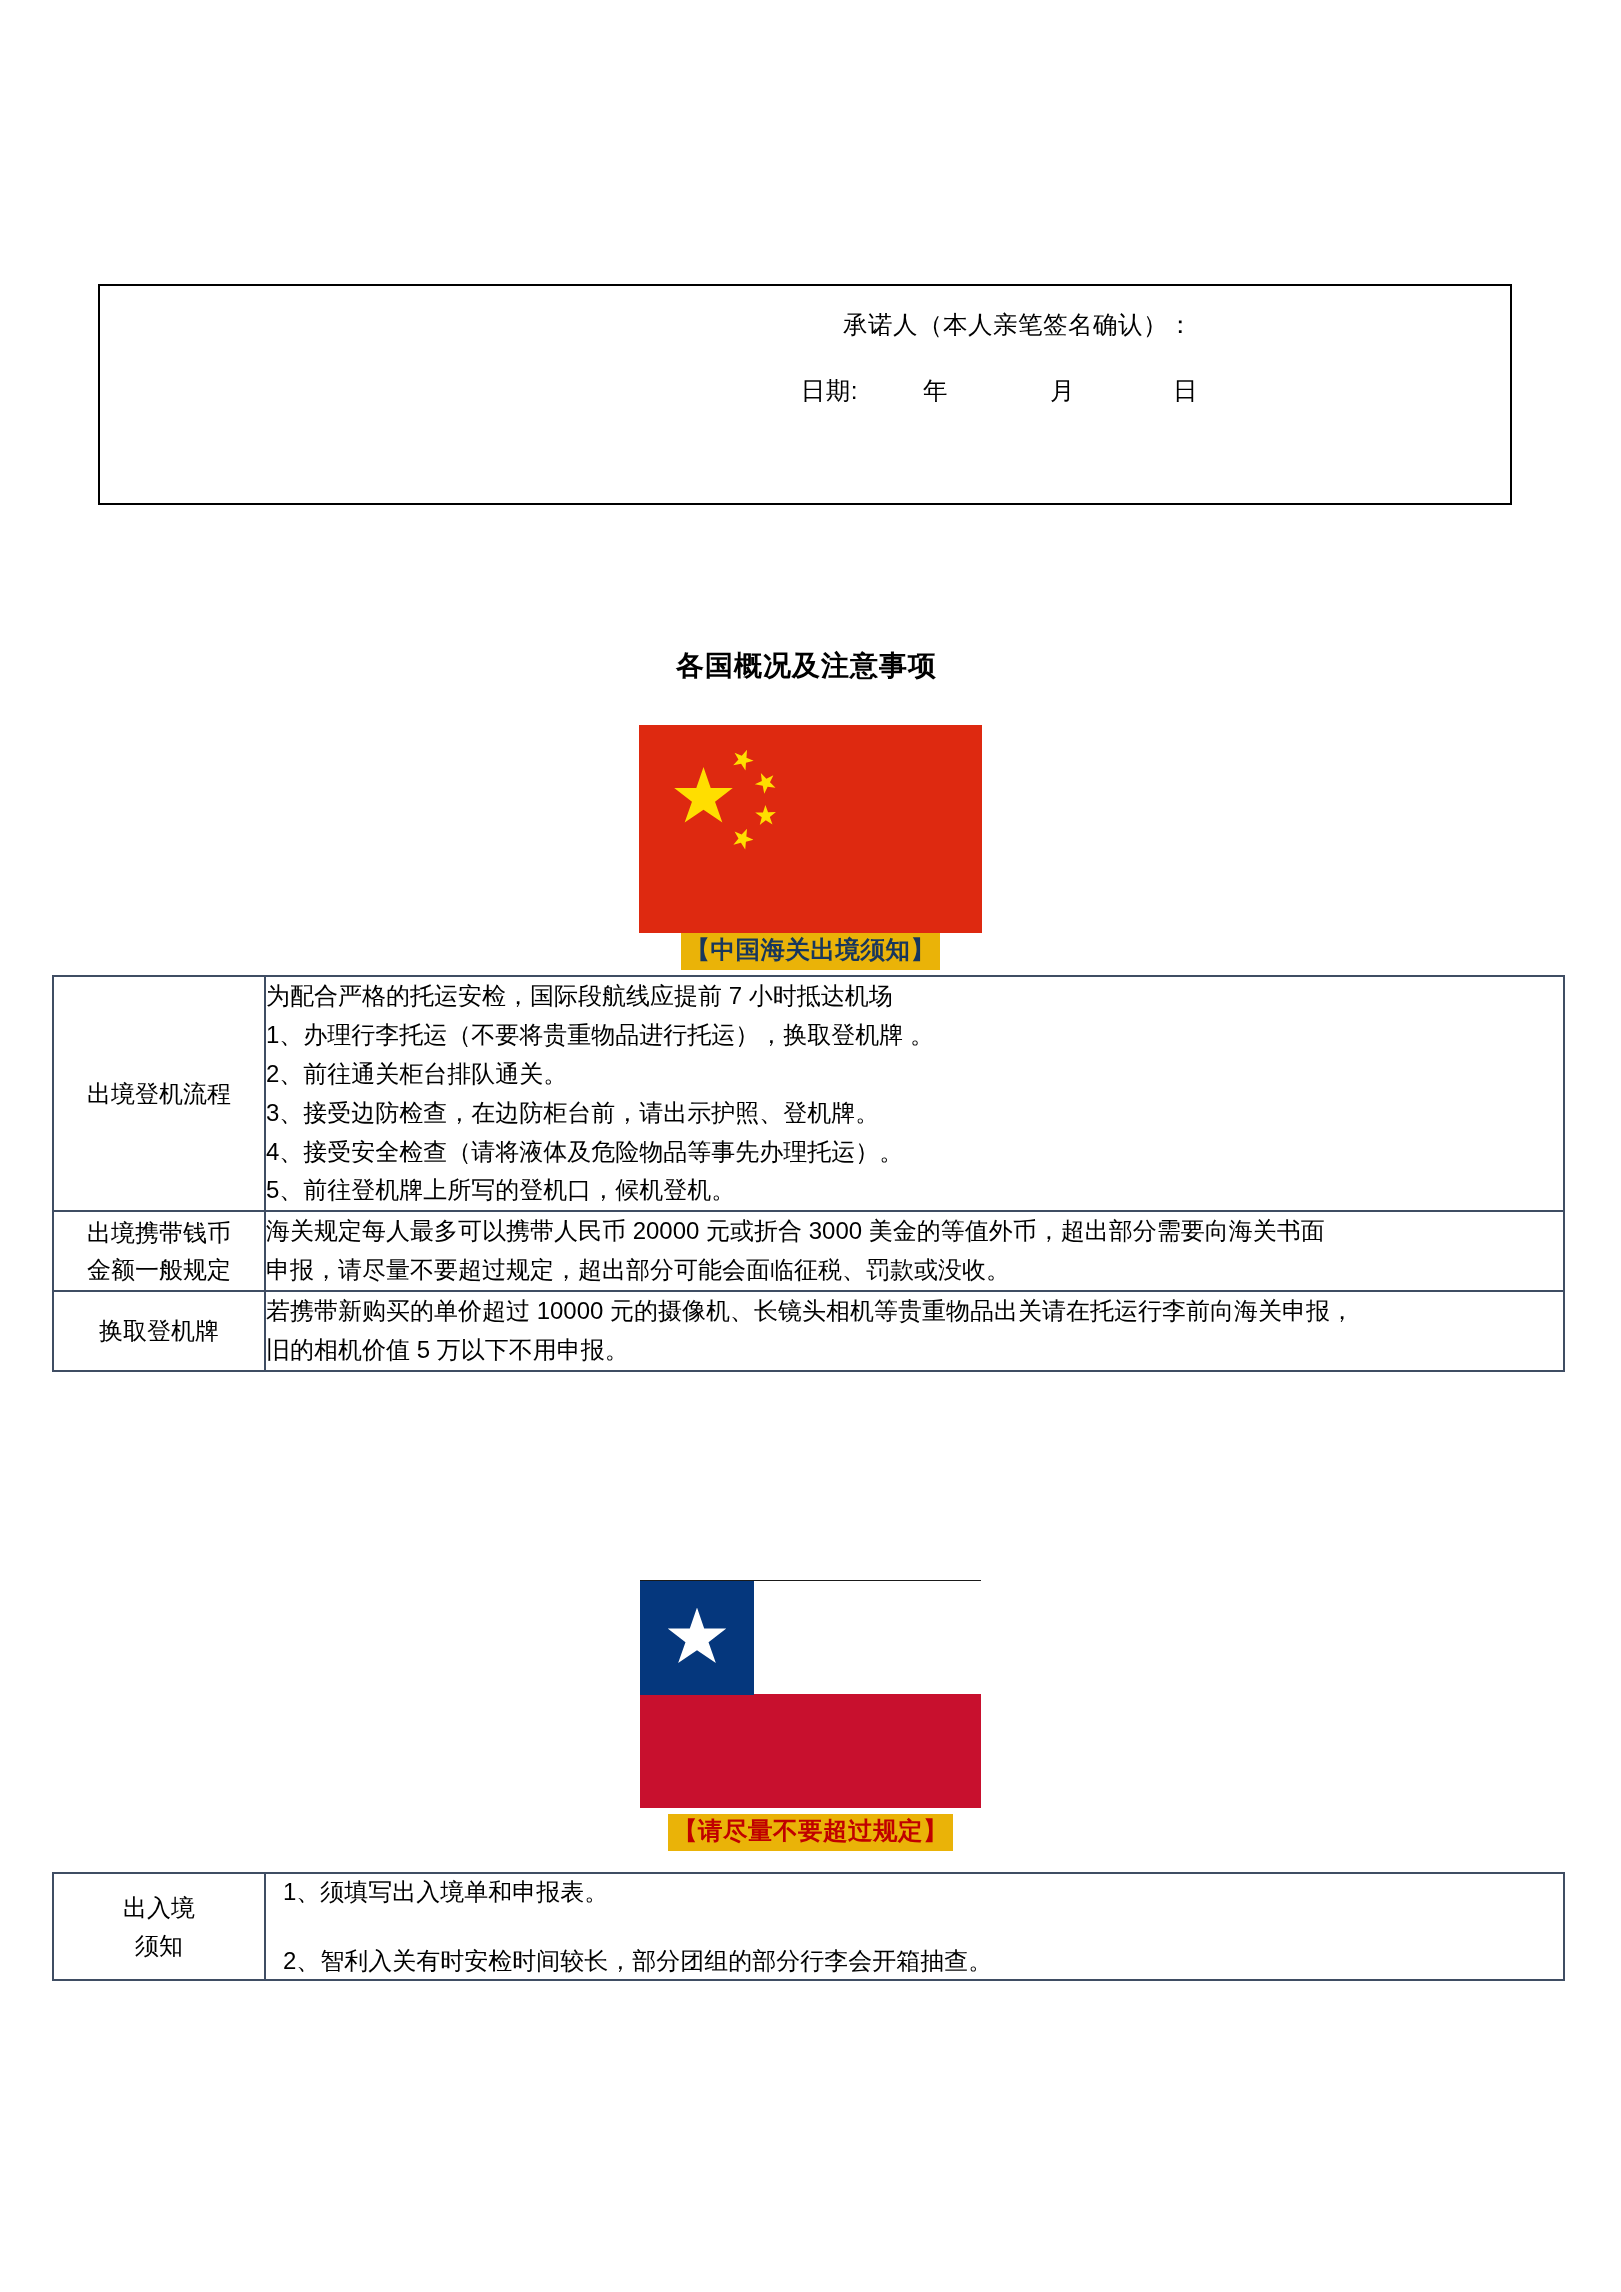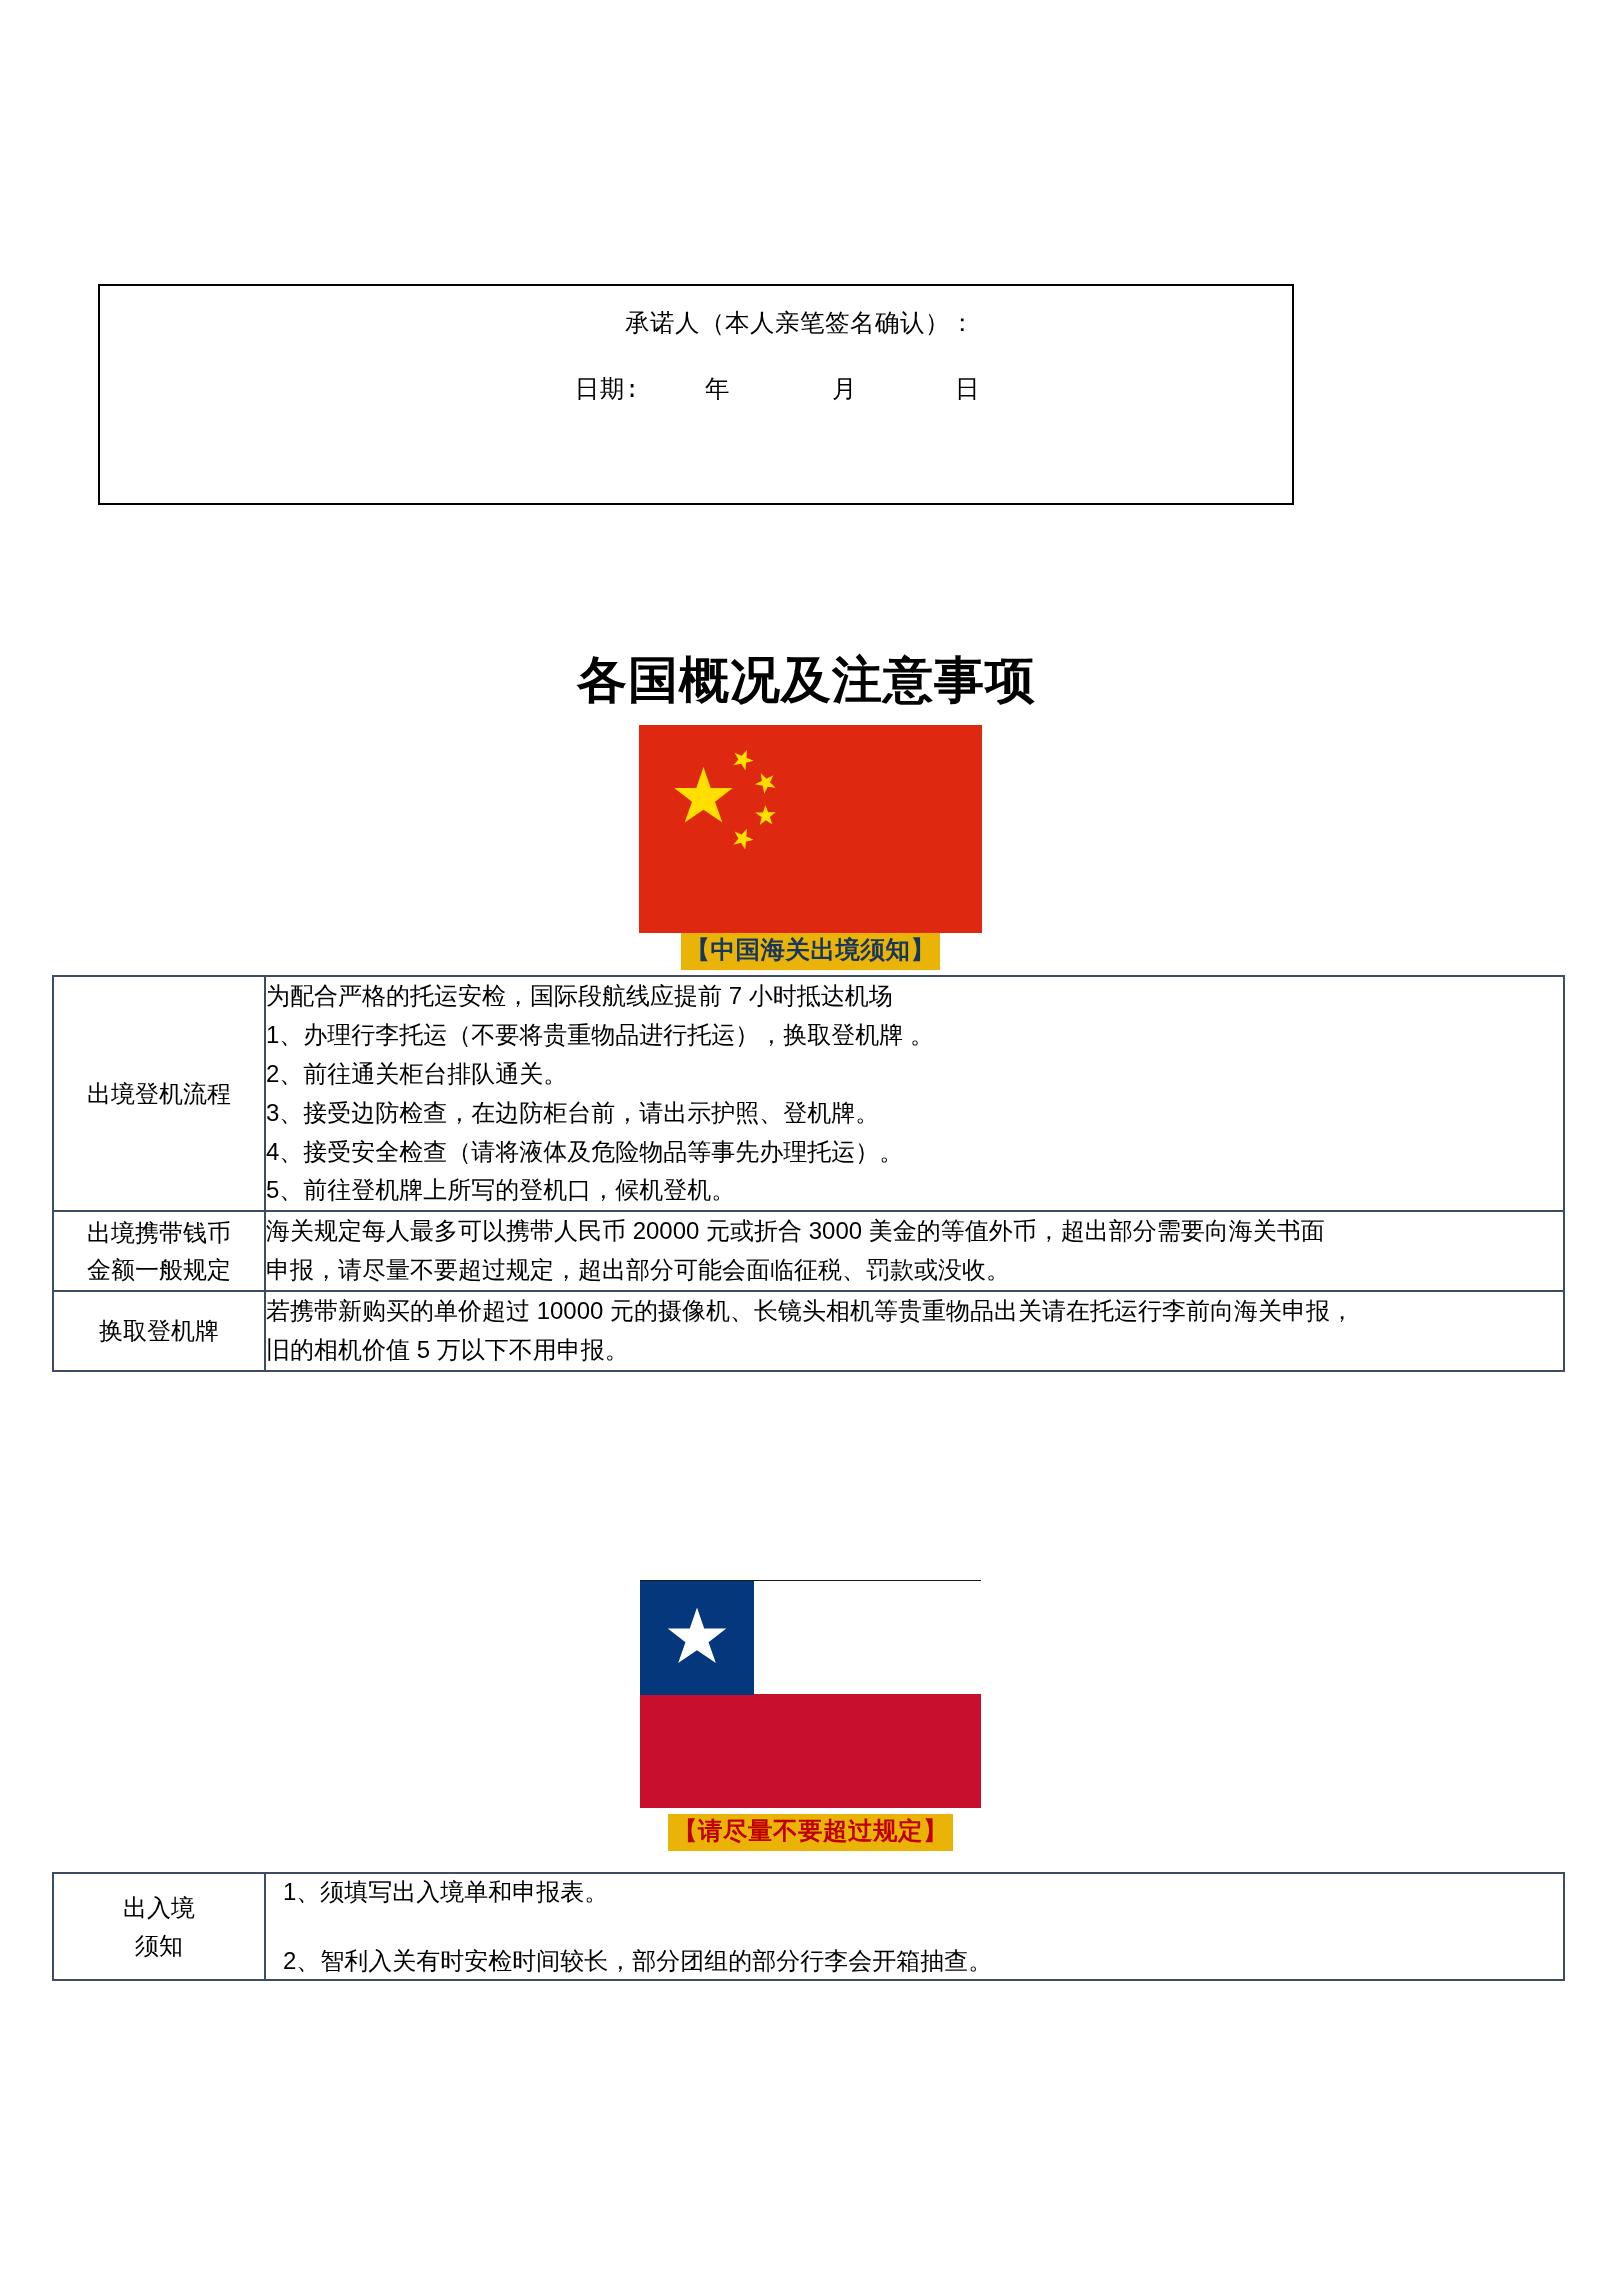--- a/index.html
+++ b/index.html
@@ -21,25 +21,24 @@
     width: 1621px;
     height: 2293px;
     box-sizing: border-box;
   }
 
   
   .sig-box {
     position: absolute;
     left: 98px;
     top: 284px;
-    width: 1196px;
+    width: 1414px;
     height: 221px;
     border: 2px solid #000000;
     box-sizing: border-box;
-    font-family: Liberation Mono, monospace;
   }
   .sig-line {
     text-align: right;
     font-size: 24.5px;
     line-height: 1.35;
     letter-spacing: 0.5px;
     color: #000;
   }
   .sig-line-1 { margin-top: 21.6px; padding-right: 317px; }
   .sig-line-2 { margin-top: 33px; padding-right: 384px; }
@@ -53,21 +52,21 @@
   .seg-y { margin-right: 102px; }
   .seg-m { margin-right: 98px; }
 
   
   .doc-title {
     position: absolute;
     left: 0;
     top: 647px;
     width: 1613px;
     text-align: center;
-    font-size: 50px;
+    font-size: 28px;
     font-weight: bold;
     letter-spacing: 1px;
     font-family: "Liberation Serif", "DejaVu Serif", serif;
   }
 
   
   .flag-wrap {
     position: absolute;
     left: 0;
     width: 1621px;

